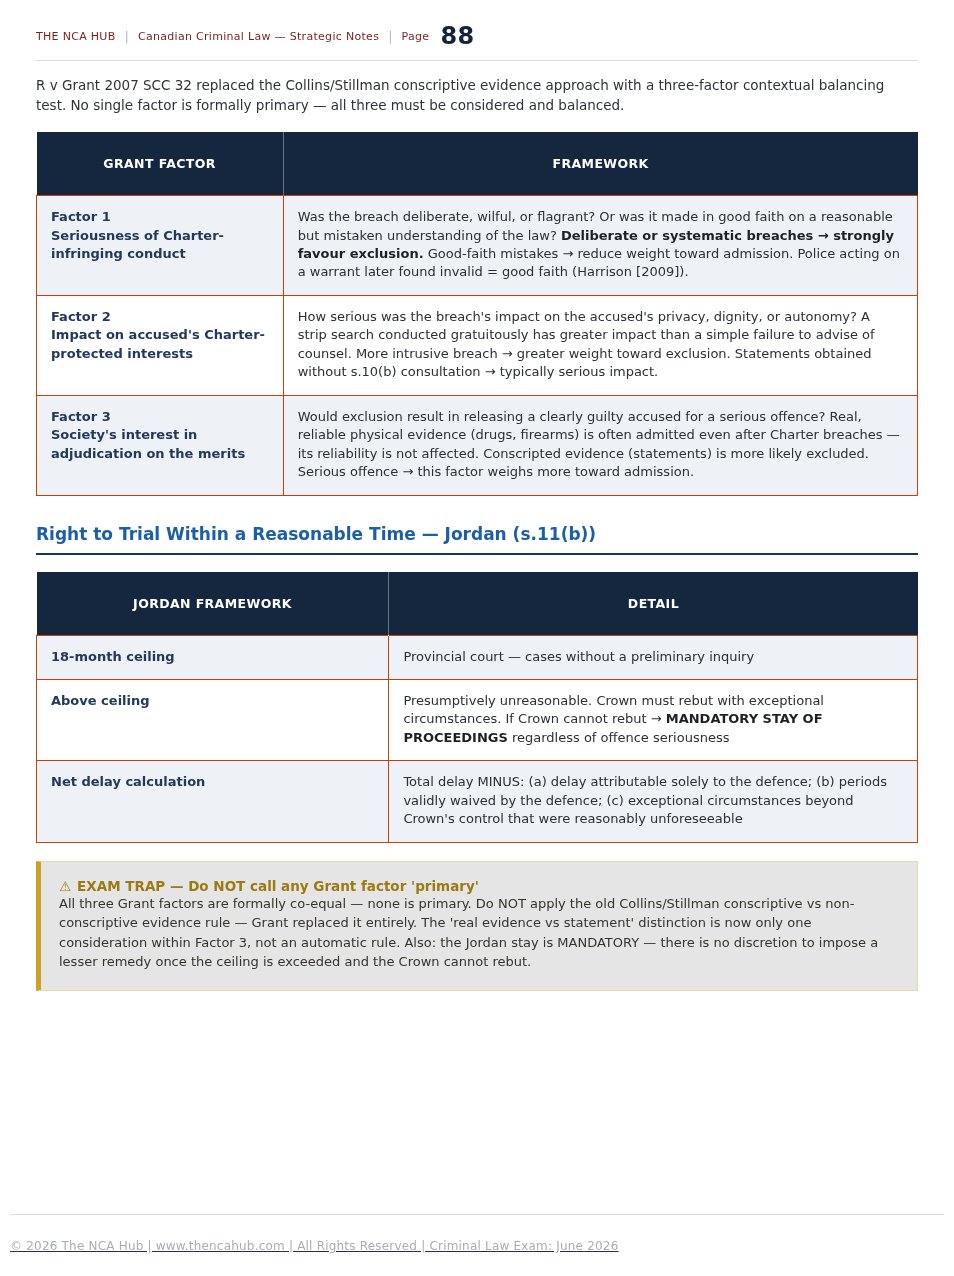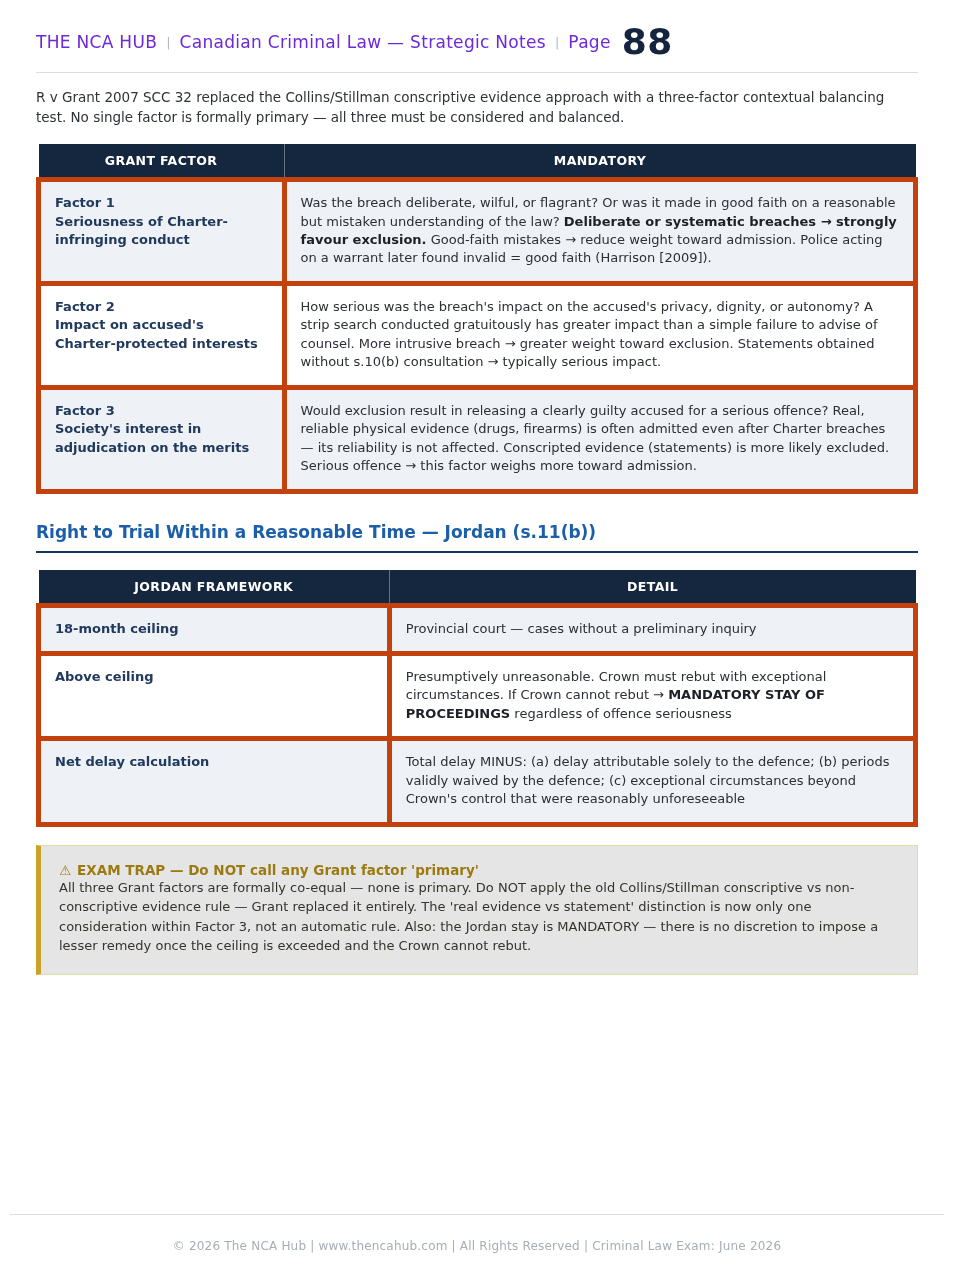--- a/index.html
+++ b/index.html
@@ -11,51 +11,51 @@
     color:#2b2f36;
   }
   .content{ flex:1 1 auto; padding:0 36px; }
 
   
   .doc-header{
     display:flex; align-items:center; gap:9px;
     padding:24px 0 12px 0;
     border-bottom:1px solid #d9dde2;
   }
-  .doc-header .meta{ font-size:17px; color:#6d28d9; letter-spacing:.3px; }
+  .doc-header .meta{ font-size:11px; color:#7f1d1d; letter-spacing:.3px; }
   .doc-header .pipe{ font-size:13px; color:#b3b9c3; }
   .doc-header .pagenum{
-    font-size:36px; font-weight:bold; color:#14243e; line-height:1;
+    font-size:24px; font-weight:bold; color:#14243e; line-height:1;
     margin-left:2px; letter-spacing:.5px;
   }
 
   
   .section-title{
     margin-top:28px;
     font-size:17px; font-weight:bold; color:#1c5fa8;
     padding-bottom:9px;
     border-bottom:2px solid #17365d;
   }
   .intro{
     margin-top:15px;
     font-size:13.5px; line-height:1.45; color:#2e3239;
   }
 
   
   table{ width:100%; border-collapse:collapse; margin-top:17px; }
   thead th{
     background:#14273f; color:#ffffff;
     font-size:12.5px; font-weight:bold; letter-spacing:.4px;
-    text-align:center; padding:9px 8px;
+    text-align:center; padding:24px 8px;
   }
   thead th:first-child{ border-right:1px solid rgba(255,255,255,.35); }
   .t1 col.c1{ width:28%; }
   .t2 col.c1{ width:40%; }
   tbody td{
-    border:5px solid #c2410c;
+    border:1px solid #c2410c;
     padding:12px 14px 13px 14px;
     vertical-align:top;
     font-size:13px; line-height:1.42;
   }
   tbody tr:nth-child(odd) td{ background:#eef1f6; }
   tbody tr:nth-child(even) td{ background:#ffffff; }
   td.key{ font-weight:bold; color:#20395c; }
   td.key .kline{ display:block; }
   td.val{ color:#2b2f36; }
   td.val strong{ font-weight:bold; color:#1d2026; }
@@ -75,21 +75,22 @@
   .trap-body{
     font-size:13px; line-height:1.5; color:#35332c;
   }
 
   
   .doc-footer{
     flex:0 0 auto;
     margin:0 10px;
     border-top:1px solid #d9dde2;
     padding:20px 0 22px 0;
-    text-align:center;
+    text-align:left;
+    text-decoration:underline;
   }
   .doc-footer .ftext{ font-size:12px; color:#a7adb6; letter-spacing:.2px; }
 </style>
 </head>
 <body>
 
 <div class="content">
 
   <div class="doc-header">
     <span class="meta">THE NCA HUB</span>
@@ -104,21 +105,21 @@
   <p class="intro">R v Grant 2007 SCC 32 replaced the Collins/Stillman conscriptive evidence approach with a three-factor contextual balancing test. No single factor is formally primary — all three must be considered and balanced.</p>
 
   <table class="t1">
     <colgroup>
         <col class="c1">
         <col class="c2">
       </colgroup>
     <thead>
       <tr>
         <th>GRANT FACTOR</th>
-        <th>MANDATORY</th>
+        <th>FRAMEWORK</th>
       </tr>
     </thead>
     <tbody>
         <tr>
           <td class="key">
             <span class="kline">Factor 1</span>
             <span class="kline">Seriousness of Charter-infringing conduct</span>
           </td>
           <td class="val"><span>Was the breach deliberate, wilful, or flagrant? Or was it made in good faith on a reasonable but mistaken understanding of the law? </span><strong>Deliberate or systematic breaches → strongly favour exclusion.</strong><span> Good-faith mistakes → reduce weight toward admission. Police acting on a warrant later found invalid = good faith (Harrison [2009]).</span></td>
         </tr>

